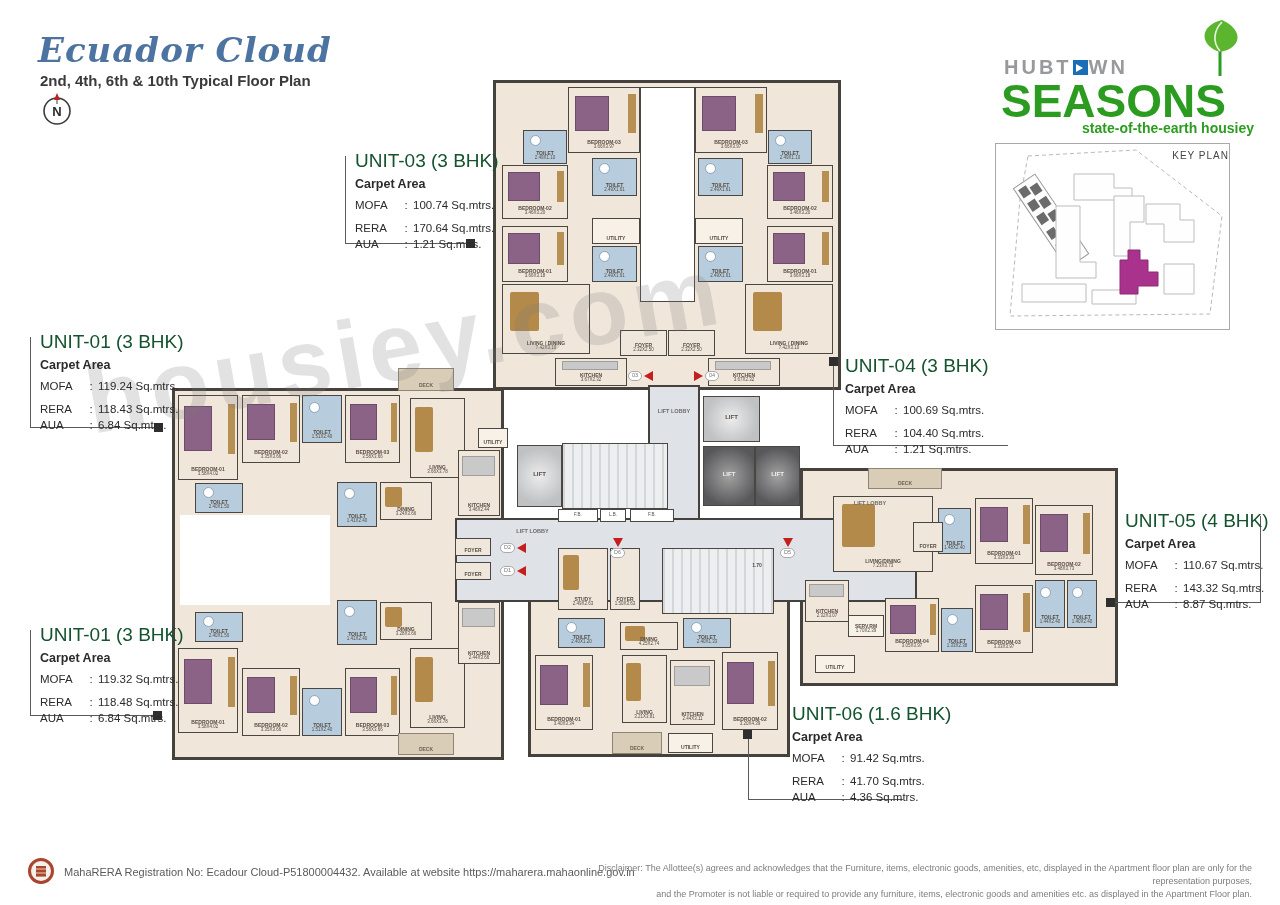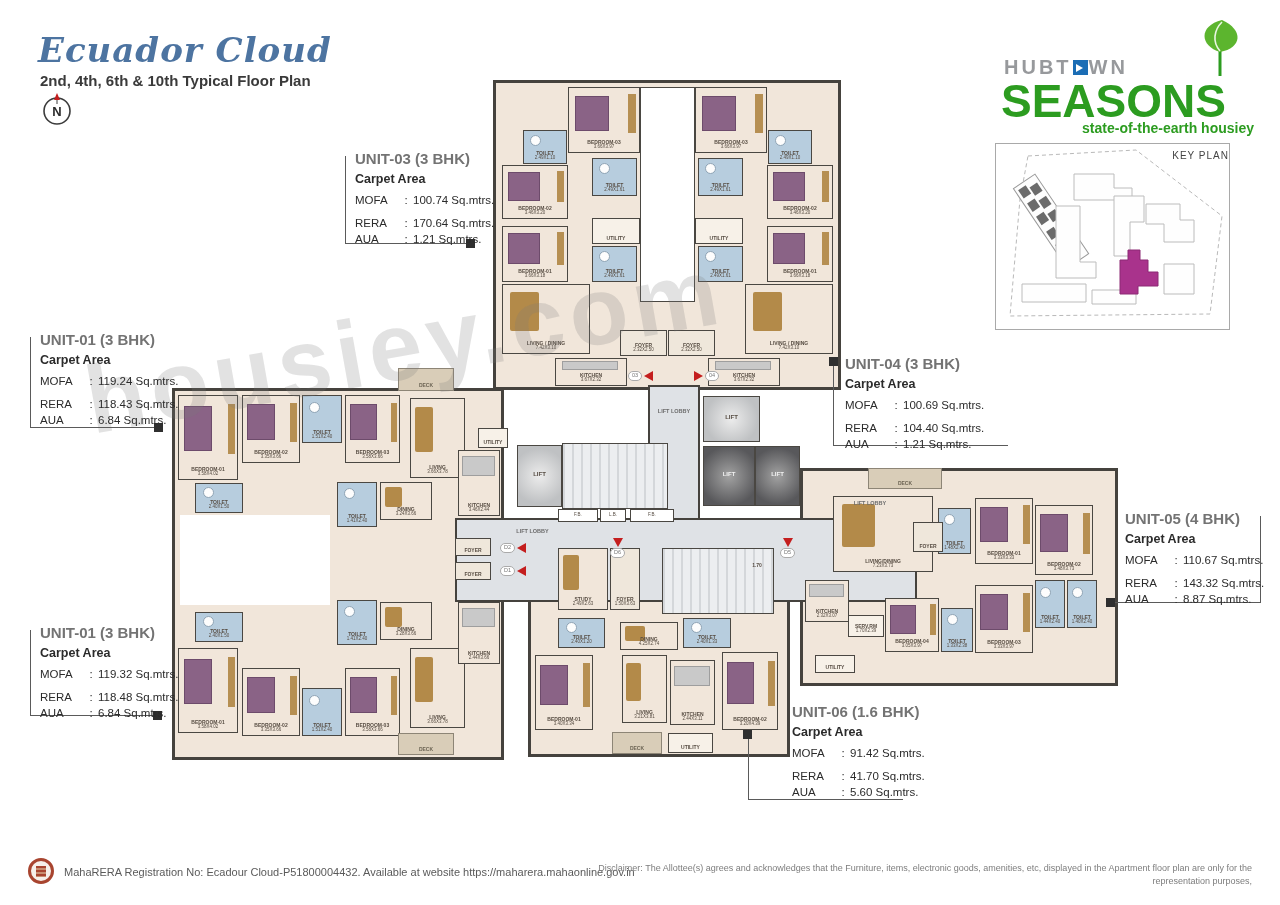--- a/index.html
+++ b/index.html
@@ -22,21 +22,21 @@
   .seasons{position:absolute;left:3px;top:50px;font-size:46px;font-weight:bold;color:#2c9c20;letter-spacing:0px;}
   .tagline{position:absolute;right:6px;top:96px;font-size:14px;font-weight:bold;color:#2c9c20;}
   .leafsvg{position:absolute;right:12px;top:-6px;}
 
   
   .keyplan{position:absolute;left:995px;top:143px;width:233px;height:185px;border:1px solid #a9a9a9;background:#fff;}
   .keyplan-label{position:absolute;right:0;top:6px;font-size:10px;color:#444;letter-spacing:1px;}
 
   
   .unit-box{position:absolute;z-index:60;background:transparent;}
-  .unit-name{font-size:15px;font-weight:bold;color:#737373;margin-bottom:5px;}
+  .unit-name{font-size:19px;font-weight:normal;color:#14532d;margin-bottom:5px;}
   .unit-carpet{font-size:12.5px;font-weight:bold;color:#2b2b2b;margin-bottom:6px;}
   .unit-row{font-size:11.5px;color:#2b2b2b;display:flex;line-height:1.45;}
   .unit-row .k{width:44px;}
   .unit-row .c{width:14px;text-align:center;}
   .unit-row.gap{margin-bottom:6px;}
   .bracket-line{position:absolute;background:#5a5a5a;z-index:55;}
   .bracket-marker{position:absolute;width:9px;height:9px;background:#2f2f2f;z-index:56;}
 
   
   #plan-layer{position:absolute;left:0;top:0;width:1280px;height:905px;}
@@ -601,25 +601,26 @@
         <span class="v">91.42 Sq.mtrs.</span>
       </div>
       <div class="unit-row">
         <span class="k">RERA</span>
         <span class="c">:</span>
         <span class="v">41.70 Sq.mtrs.</span>
       </div>
       <div class="unit-row">
         <span class="k">AUA</span>
         <span class="c">:</span>
-        <span class="v">5.60 Sq.mtrs.</span>
+        <span class="v">4.36 Sq.mtrs.</span>
       </div>
     </div>
     <div class="bracket-line" style="left: 748px; top: 737px; width: 1px; height: 63px;"></div>
     <div class="bracket-line" style="left: 748px; top: 799px; width: 155px; height: 1px;"></div>
     <div class="bracket-marker" style="left: 743px; top: 730px;"></div>
   </div>
 
 <div class="rera-seal"></div>
 <div class="footer-left">MahaRERA Registration No: Ecadour Cloud-P51800004432. Available at website https://maharera.mahaonline.gov.in</div>
 <div class="footer-right">
   <span>Disclaimer: The Allottee(s) agrees and acknowledges that the Furniture, items, electronic goods, amenities, etc, displayed in the Apartment floor plan are only for the representation purposes,</span><br>
+  <span>and the Promoter is not liable or required to provide any furniture, items, electronic goods and amenities etc. as displayed in the Apartment Floor plan.</span>
 </div>
 
 </body></html>

